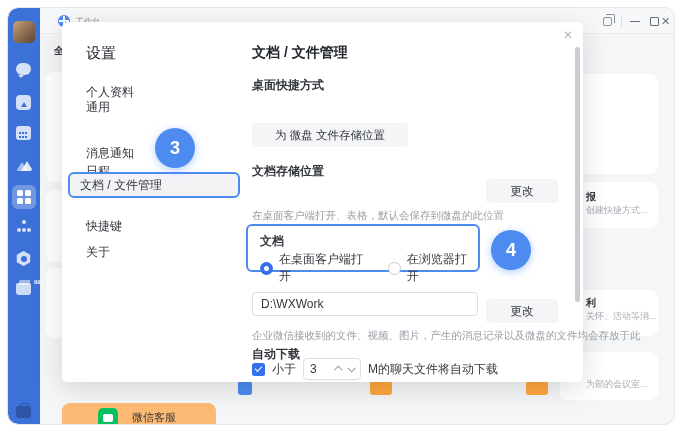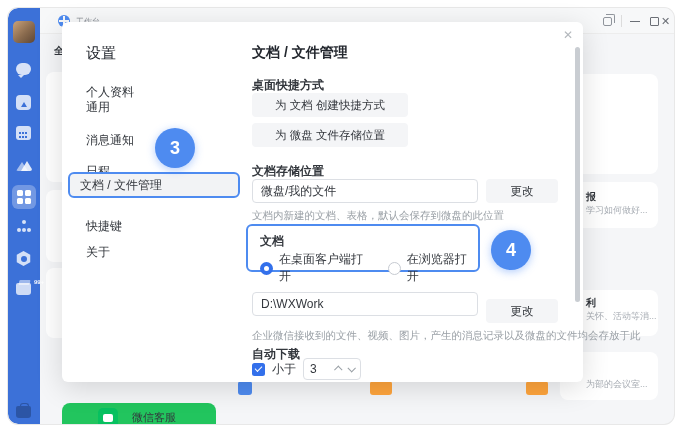--- a/index.html
+++ b/index.html
@@ -80,21 +80,21 @@
   .addapp { position:absolute; left:578px; top:47px; width:80px; height:24px; background:#4e8bf0;
     border-radius:4px; color:#fff; font-size:11px; display:flex; align-items:center; gap:4px;
     padding-left:8px; }
   .cgrid { width:10px; height:10px; position:relative; flex:none; }
   .cgrid i { position:absolute; width:4.5px; height:4.5px; border-radius:1px; }
   .cgrid i:nth-child(1){ background:#3dd164; }
   .cgrid i:nth-child(2){ left:5.5px; background:#f5655b; }
   .cgrid i:nth-child(3){ top:5.5px; background:#ffa53d; }
   .cgrid i:nth-child(4){ left:5.5px; top:5.5px; background:#8fb5f7; }
   .tile { position:absolute; border-radius:3px; }
-  .app-card { position:absolute; top:395px; height:29px; background:#22c55e; border-radius:8px;
+  .app-card { position:absolute; top:395px; height:29px; background:#fdba74; border-radius:8px;
     display:flex; align-items:center; gap:14px; padding-left:40px; }
   .app-ic { width:20px; height:20px; border-radius:5px; position:relative; flex:none; }
   .app-ic::after { content:""; position:absolute; left:5px; top:6px; width:10px; height:8px;
     background:#fff; border-radius:2px; }
   .app-label { font-size:11px; color:#33373d; }
 
   
   #modal { position:absolute; left:62px; top:22px; width:521px; height:360px; background:#fff;
     border-radius:6px; box-shadow:0 6px 28px rgba(0,0,0,.14); }
   .close-x { position:absolute; right:6px; top:4px; width:18px; height:18px; color:#b4b8bd;
@@ -223,21 +223,21 @@
   </div>
 
   <div class="abs frag-title" style="left:46px; top:36px;">全</div>
   <div class="stub" style="left:38px; top:64px; width:28px; height:110px;"></div>
   <div class="stub" style="left:38px; top:182px; width:28px; height:72px;"></div>
   <div class="stub" style="left:38px; top:260px; width:28px; height:70px;"></div>
 
   <div class="stub" style="left:552px; top:66px; width:98px; height:100px;"></div>
   <div class="stub" style="left:552px; top:174px; width:98px; height:46px; padding:8px 0 0 26px;">
     <div class="frag-title">报</div>
-    <div class="frag-text">学习如何做好...</div>
+    <div class="frag-text">创建快捷方式...</div>
   </div>
   <div class="stub" style="left:552px; top:282px; width:98px; height:46px; padding:6px 0 0 26px;">
     <div class="frag-title">利</div>
     <div class="frag-text">关怀、活动等消...</div>
   </div>
   <div class="stub" style="left:552px; top:344px; width:98px; height:48px; padding:26px 0 0 26px;">
     <div class="frag-text">为部的会议室...</div>
   </div>
 
   <div class="tile" style="left:230px; top:373px; width:14px; height:14px; background:#4e8bf0;"></div>
@@ -250,40 +250,38 @@
   </div>
 </div>
 
 <div id="modal">
   <div class="close-x">✕</div>
 
   <div id="m-left">
     <div class="m-title">设置</div>
     <div class="menu-item" style="top:62px">个人资料</div>
     <div class="menu-item" style="top:77px">通用</div>
-    <div class="menu-item" style="top:110px">消息通知</div>
+    <div class="menu-item" style="top:123px">消息通知</div>
     <div class="menu-item" style="top:141px">日程</div>
     <div class="menu-sel">
       <span>文档 / 文件管理</span>
     </div>
     <div class="menu-item" style="top:196px">快捷键</div>
     <div class="menu-item" style="top:222px">关于</div>
   </div>
 
   <div id="m-right">
     <div class="c-head">文档 / 文件管理</div>
 
     <div class="c-label" style="top:55px">桌面快捷方式</div>
-    <div class="g-btn" style="top:71px">为 文档 创建快捷方式</div>
     <div class="g-btn" style="top:101px">为 微盘 文件存储位置</div>
 
     <div class="c-label" style="top:141px">文档存储位置</div>
-    <input class="inp" style="top: 157px;" readonly="" value="微盘/我的文件">
     <div class="chg" style="top:157px">更改</div>
-    <div class="hint" style="top:187px">文档内新建的文档、表格，默认会保存到微盘的此位置</div>
+    <div class="hint" style="top:187px">在桌面客户端打开、表格，默认会保存到微盘的此位置</div>
 
     <div class="hl-box">
       <div class="c-label" style="left:12px; top:7px">文档</div>
       <div class="radio-row">
         <div class="radio on"></div>
         <span>在桌面客户端打开</span>
         <div class="radio off" style="margin-left:8px"></div>
         <span>在浏览器打开</span>
       </div>
     </div>
@@ -294,20 +292,21 @@
 
     <div class="c-label" style="top:324px">自动下载</div>
     <div class="dl-row">
       <div class="cb"></div>
       <span>小于</span>
       <div class="stepper">
         <span class="val">3</span>
         <div class="chev up"></div>
         <div class="chev dn"></div>
       </div>
+      <span>M的聊天文件将自动下载</span>
     </div>
   </div>
 
   <div class="scrollbar"></div>
 </div>
 
 <div class="step-badge" style="left:155px; top:128px;">3</div>
 <div class="step-badge" style="left:491px; top:230px;">4</div>
 
 </body></html>

